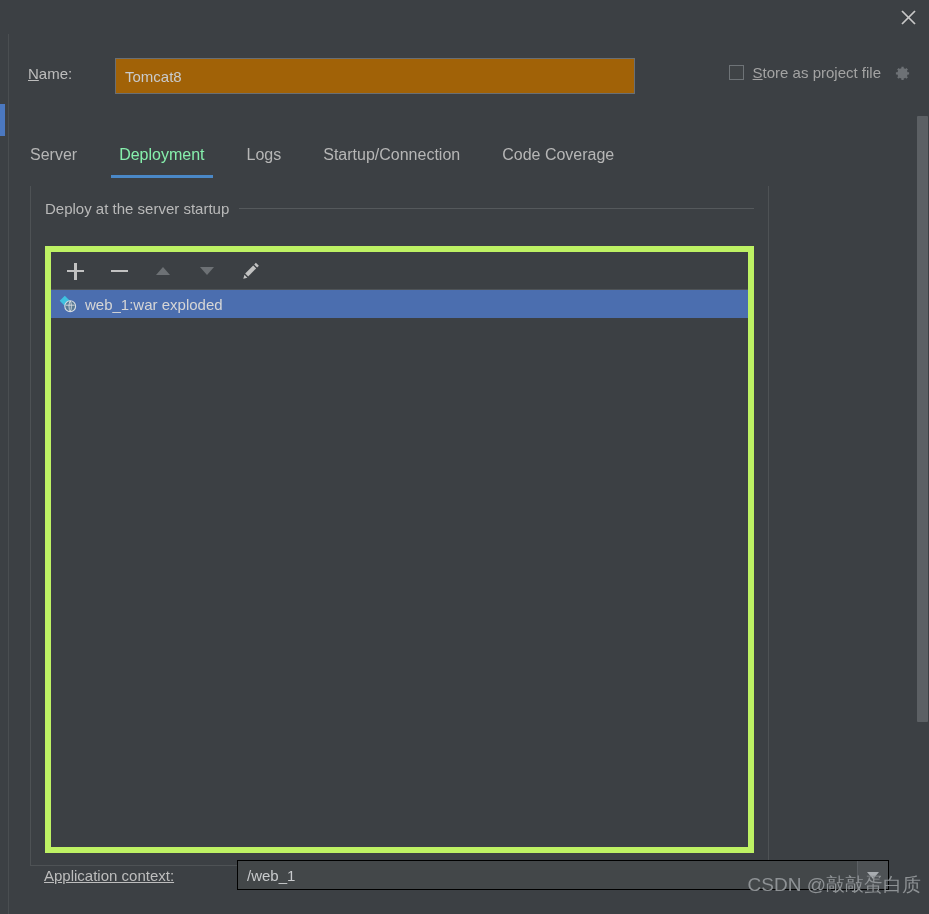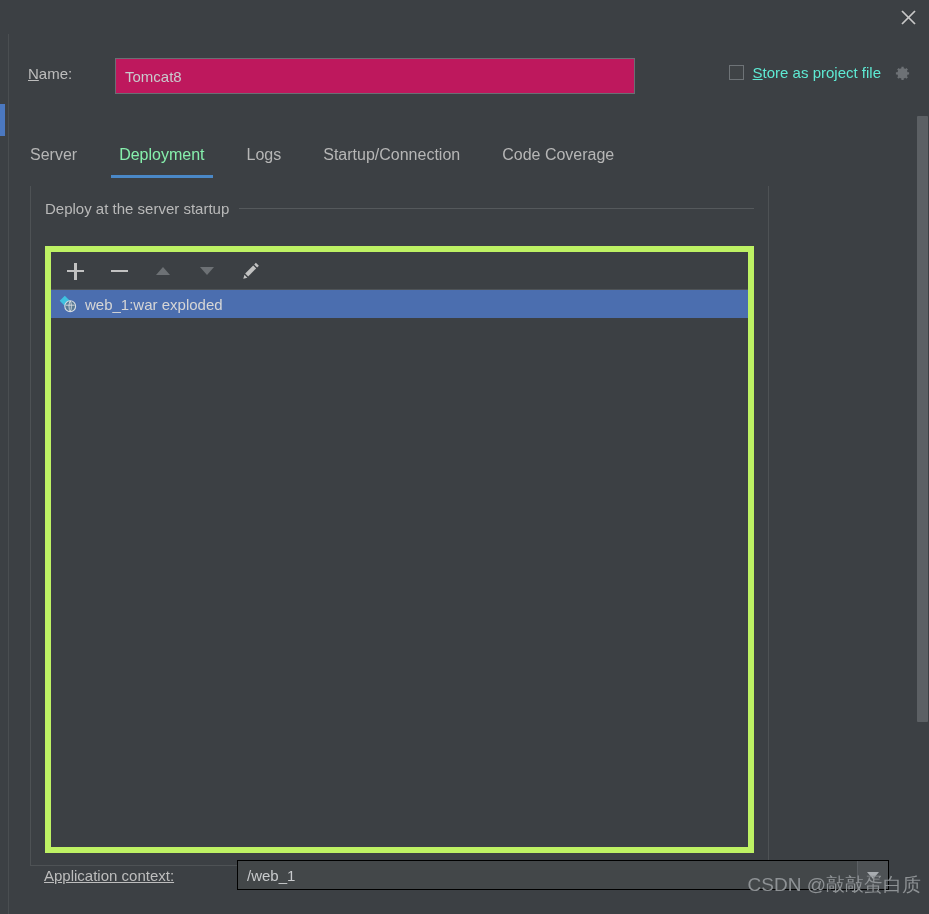--- a/index.html
+++ b/index.html
@@ -79,21 +79,21 @@
     white-space: nowrap;
   }
   .name-label u { text-decoration: underline; }
   .name-input {
     position: absolute;
     left: 115px;
     top: 0px;
     width: 520px;
     height: 36px;
     box-sizing: border-box;
-    background: #be185d;
+    background: #a16207;
     border: 1px solid #6a6f74;
     color: #c9cbcd;
     font-family: "Liberation Sans", sans-serif;
     font-size: 15px;
     padding: 0 9px;
     outline: none;
   }
 
   .store-checkbox-wrap {
     position: absolute;
@@ -107,21 +107,21 @@
     width: 15px;
     height: 15px;
     border: 1px solid #6e7377;
     background: #3f4346;
     box-sizing: border-box;
     display: inline-block;
     cursor: pointer;
   }
   .store-label {
     font-size: 15px;
-    color: #5eead4;
+    color: #a3a3a3;
     white-space: nowrap;
   }
   .store-label u { text-decoration: underline; }
   .gear-icon {
     width: 19px;
     height: 19px;
     display: inline-block;
     position: relative;
     top: 1px;
     margin-left: 2px;

